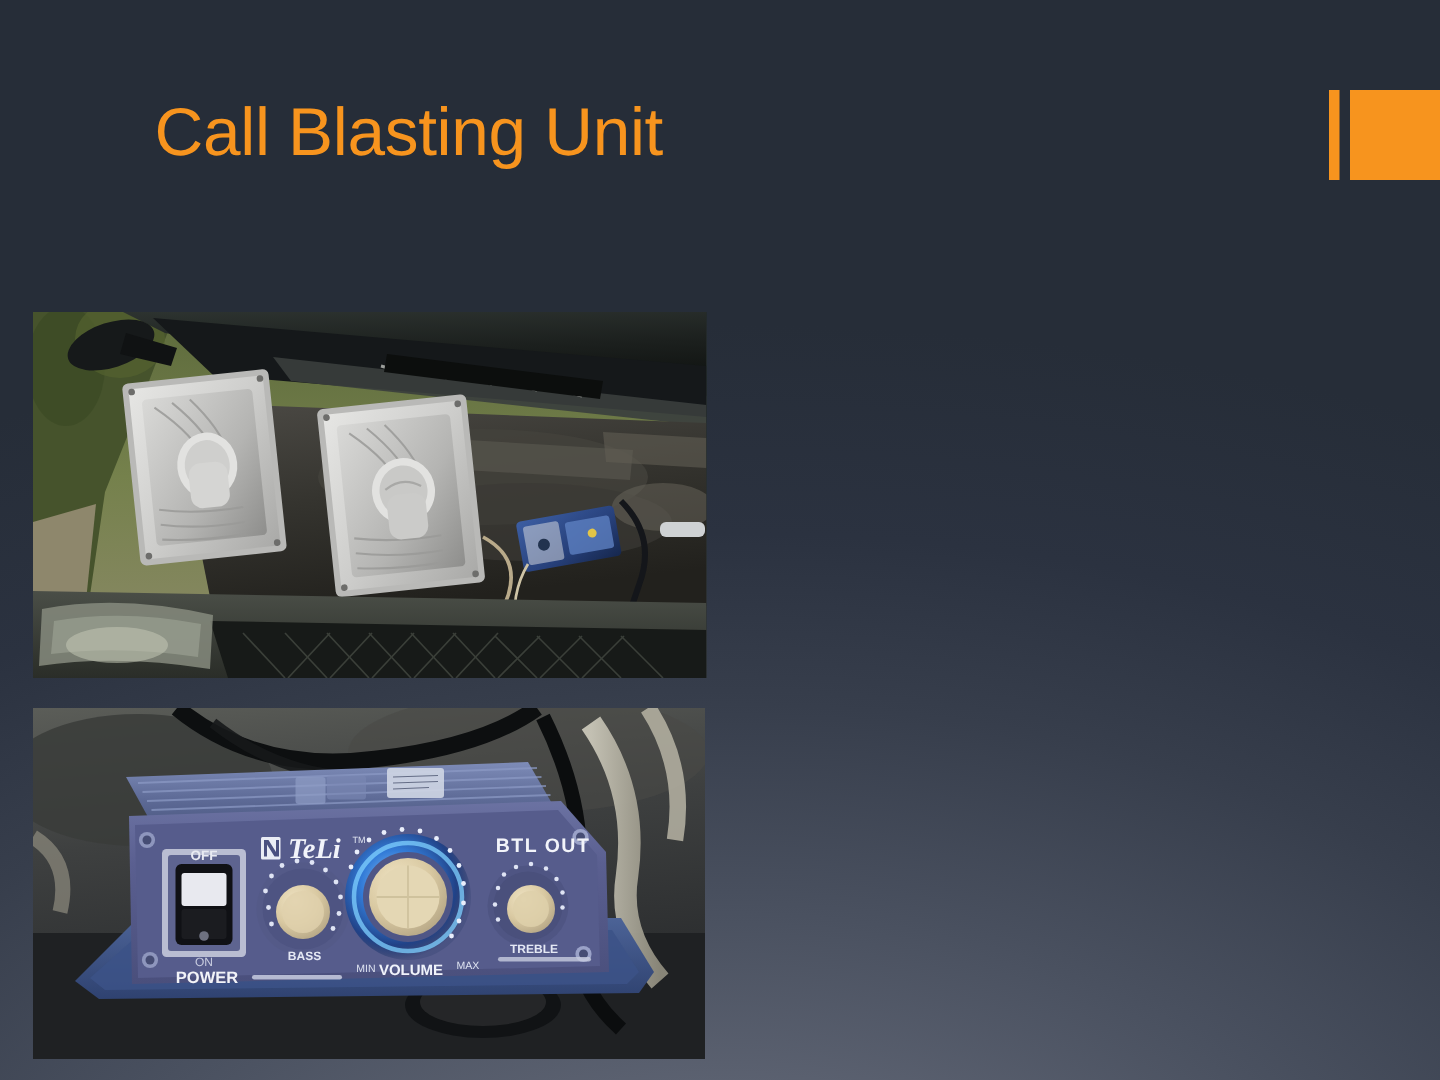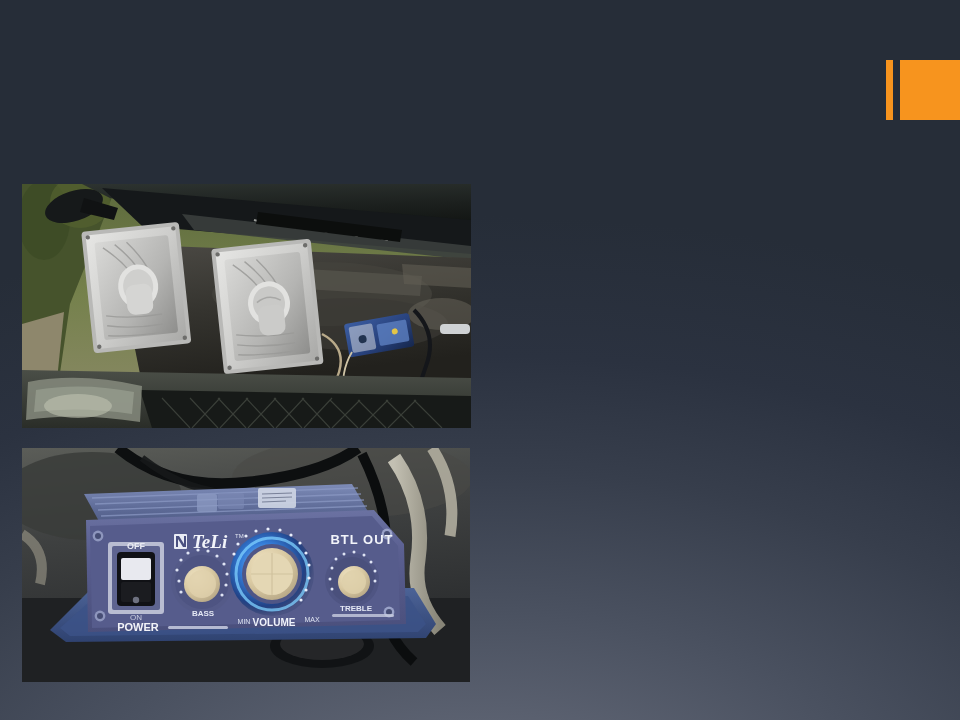--- a/index.html
+++ b/index.html
@@ -64,20 +64,21 @@
     width: 60px;
     height: 60px;
     background: #f7941e;
   }
 
   
   .photo {
     position: absolute;
     overflow: hidden;
     background: #10161c;
+    margin-top: 24px;
   }
   #photo-top {
     left: 22px;
     top: 184px;
     width: 449px;
     height: 244px;
   }
   #photo-bottom {
     left: 22px;
     top: 448px;
@@ -90,20 +91,21 @@
     width: 100%;
     height: 100%;
     display: block;
   }
 </style>
 </head>
 <body>
 
 <div id="slide">
 
+  <h1 id="title">Call Blasting Unit</h1>
 
   <div id="deco-bar"></div>
   <div id="deco-block"></div>
 
   <div class="photo" id="photo-top">
     <svg class="photo-canvas" viewBox="0 0 449 244" preserveAspectRatio="none">
       <defs>
         <linearGradient id="skyveg" x1="0" y1="0" x2="0" y2="1">
           <stop offset="0" stop-color="#5d6a3c"></stop>
           <stop offset="0.45" stop-color="#75814c"></stop>

